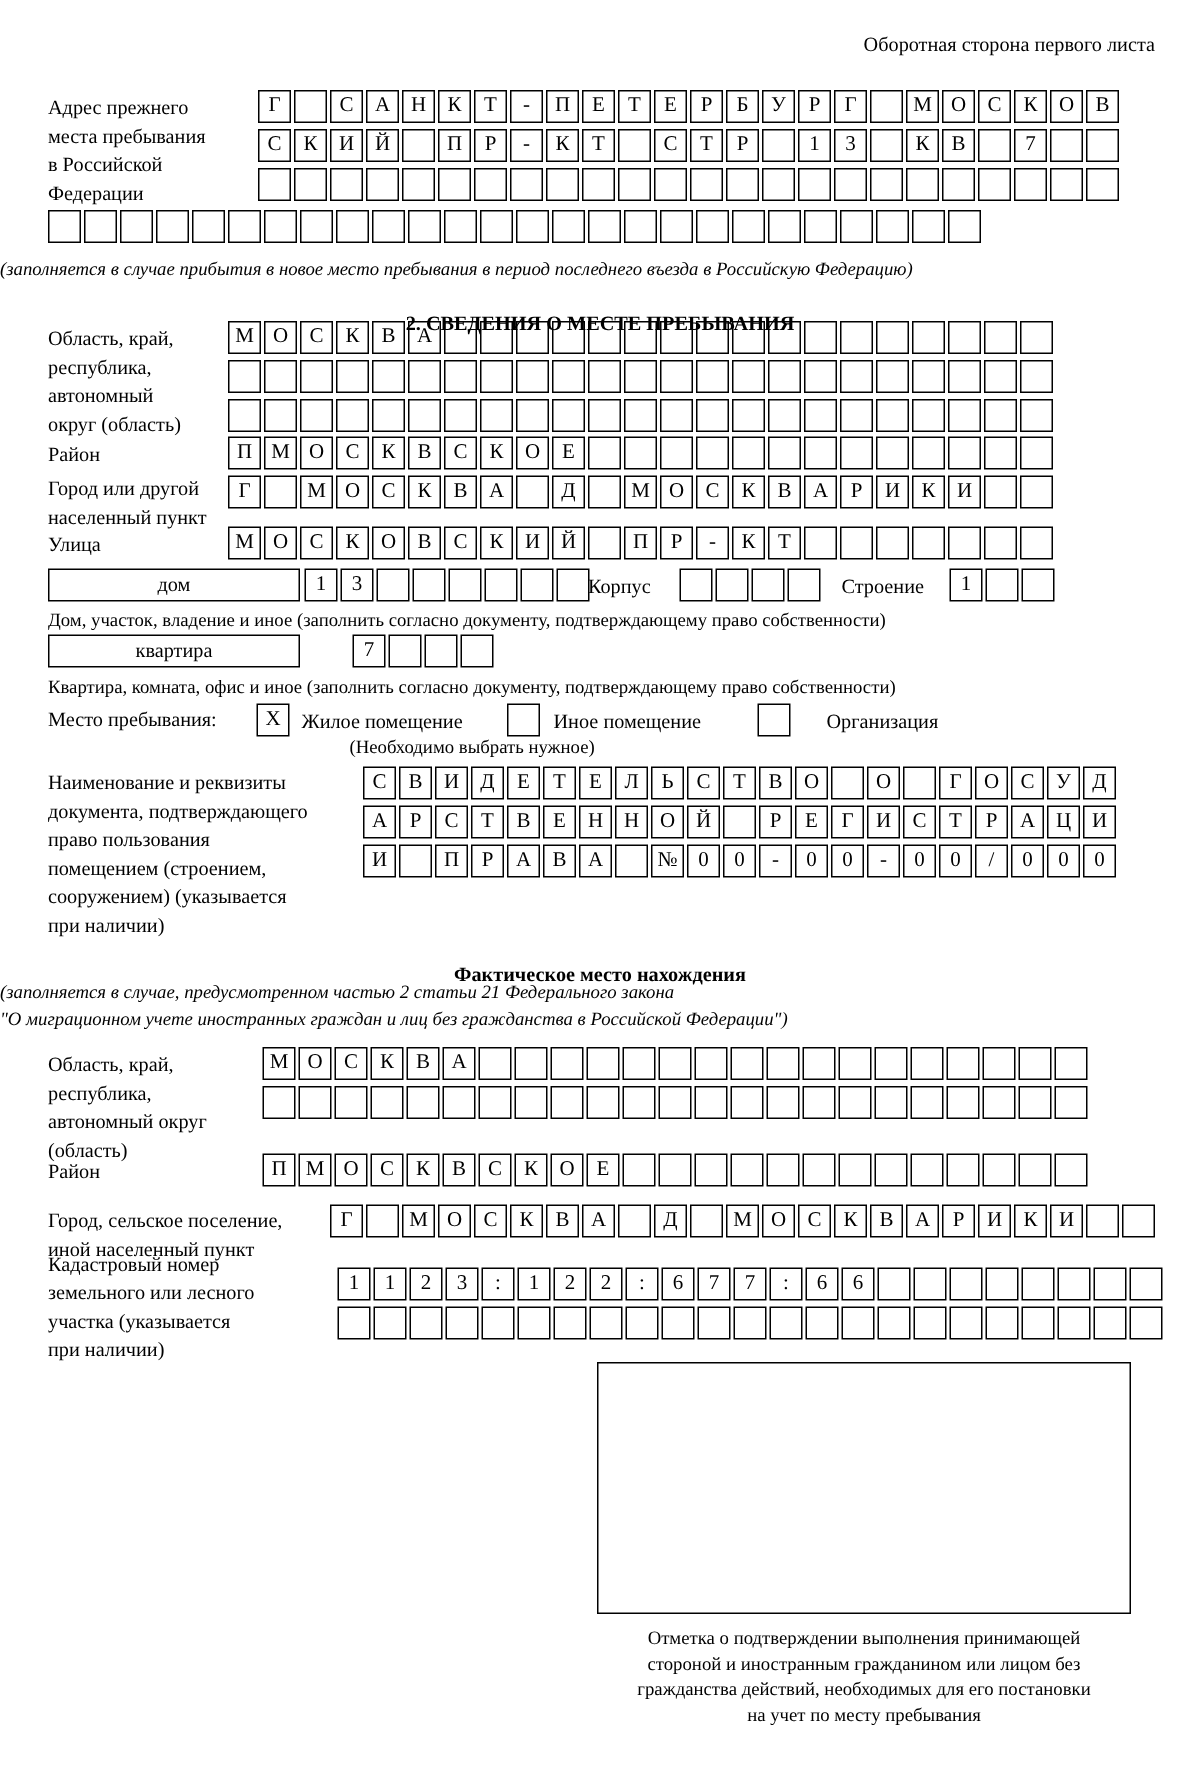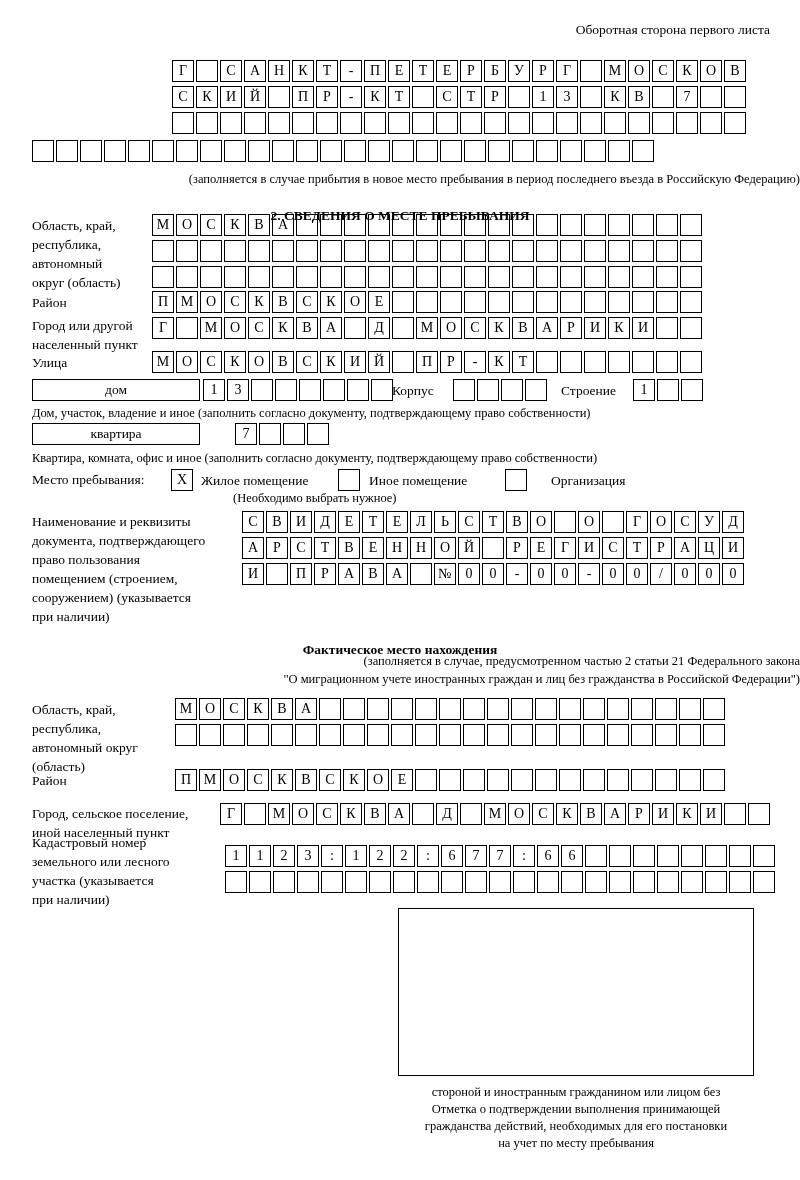--- a/index.html
+++ b/index.html
@@ -29,40 +29,46 @@
     font-family:"Liberation Serif", serif;
   }
   .row{position:absolute;display:flex;align-items:flex-start;}
   .lbl-block{position:absolute;font-size:13.5px;line-height:19px;}
   .small{font-size:12.5px;}
   .sect-title{
     position:absolute;width:100%;text-align:center;
     font-weight:bold;font-size:13.5px;margin-top:12px;
   }
   .note{
-    position:absolute;width:100%;text-align:right;font-size:12.5px;
+    position:absolute;width:100%;text-align:left;font-size:12.5px;font-style:italic;
   }
   .longbox{
     border:1px solid #000;box-sizing:border-box;height:22px;
     font-size:13.5px;text-align:center;line-height:20px;
   }
   .bigbox{
     position:absolute;border:1px solid #000;box-sizing:border-box;
   }
   .capt{
     position:absolute;text-align:center;font-size:12.5px;line-height:17px;
   }
 </style>
 </head>
 <body>
 
 <div class="page">
 
   <div class="hdr-right">Оборотная сторона первого листа</div>
 
+  <div class="lbl-block" style="left:32px;top:62px;">
+    <div>Адрес прежнего</div>
+    <div>места пребывания</div>
+    <div>в Российской</div>
+    <div>Федерации</div>
+  </div>
 
   <div class="row" style="left:172px;top:60px;">
     <div class="cells" id="pa0">
         <div class="cell">Г</div>
         <div class="cell"></div>
         <div class="cell">С</div>
         <div class="cell">А</div>
         <div class="cell">Н</div>
         <div class="cell">К</div>
         <div class="cell">Т</div>
@@ -673,19 +679,19 @@
         <div class="cell"></div>
         <div class="cell"></div>
         <div class="cell"></div>
         <div class="cell"></div>
         <div class="cell"></div>
       </div>
     </div>
 
   <div class="bigbox" style="left:398px;top:908px;width:356px;height:168px;"></div>
   <div class="capt" style="left:398px;top:1084px;width:356px;">
+    <div>Отметка о подтверждении выполнения принимающей</div>
     <div>стороной и иностранным гражданином или лицом без</div>
-    <div>Отметка о подтверждении выполнения принимающей</div>
     <div>гражданства действий, необходимых для его постановки</div>
     <div>на учет по месту пребывания</div>
   </div>
 
 </div>
 
 </body></html>

